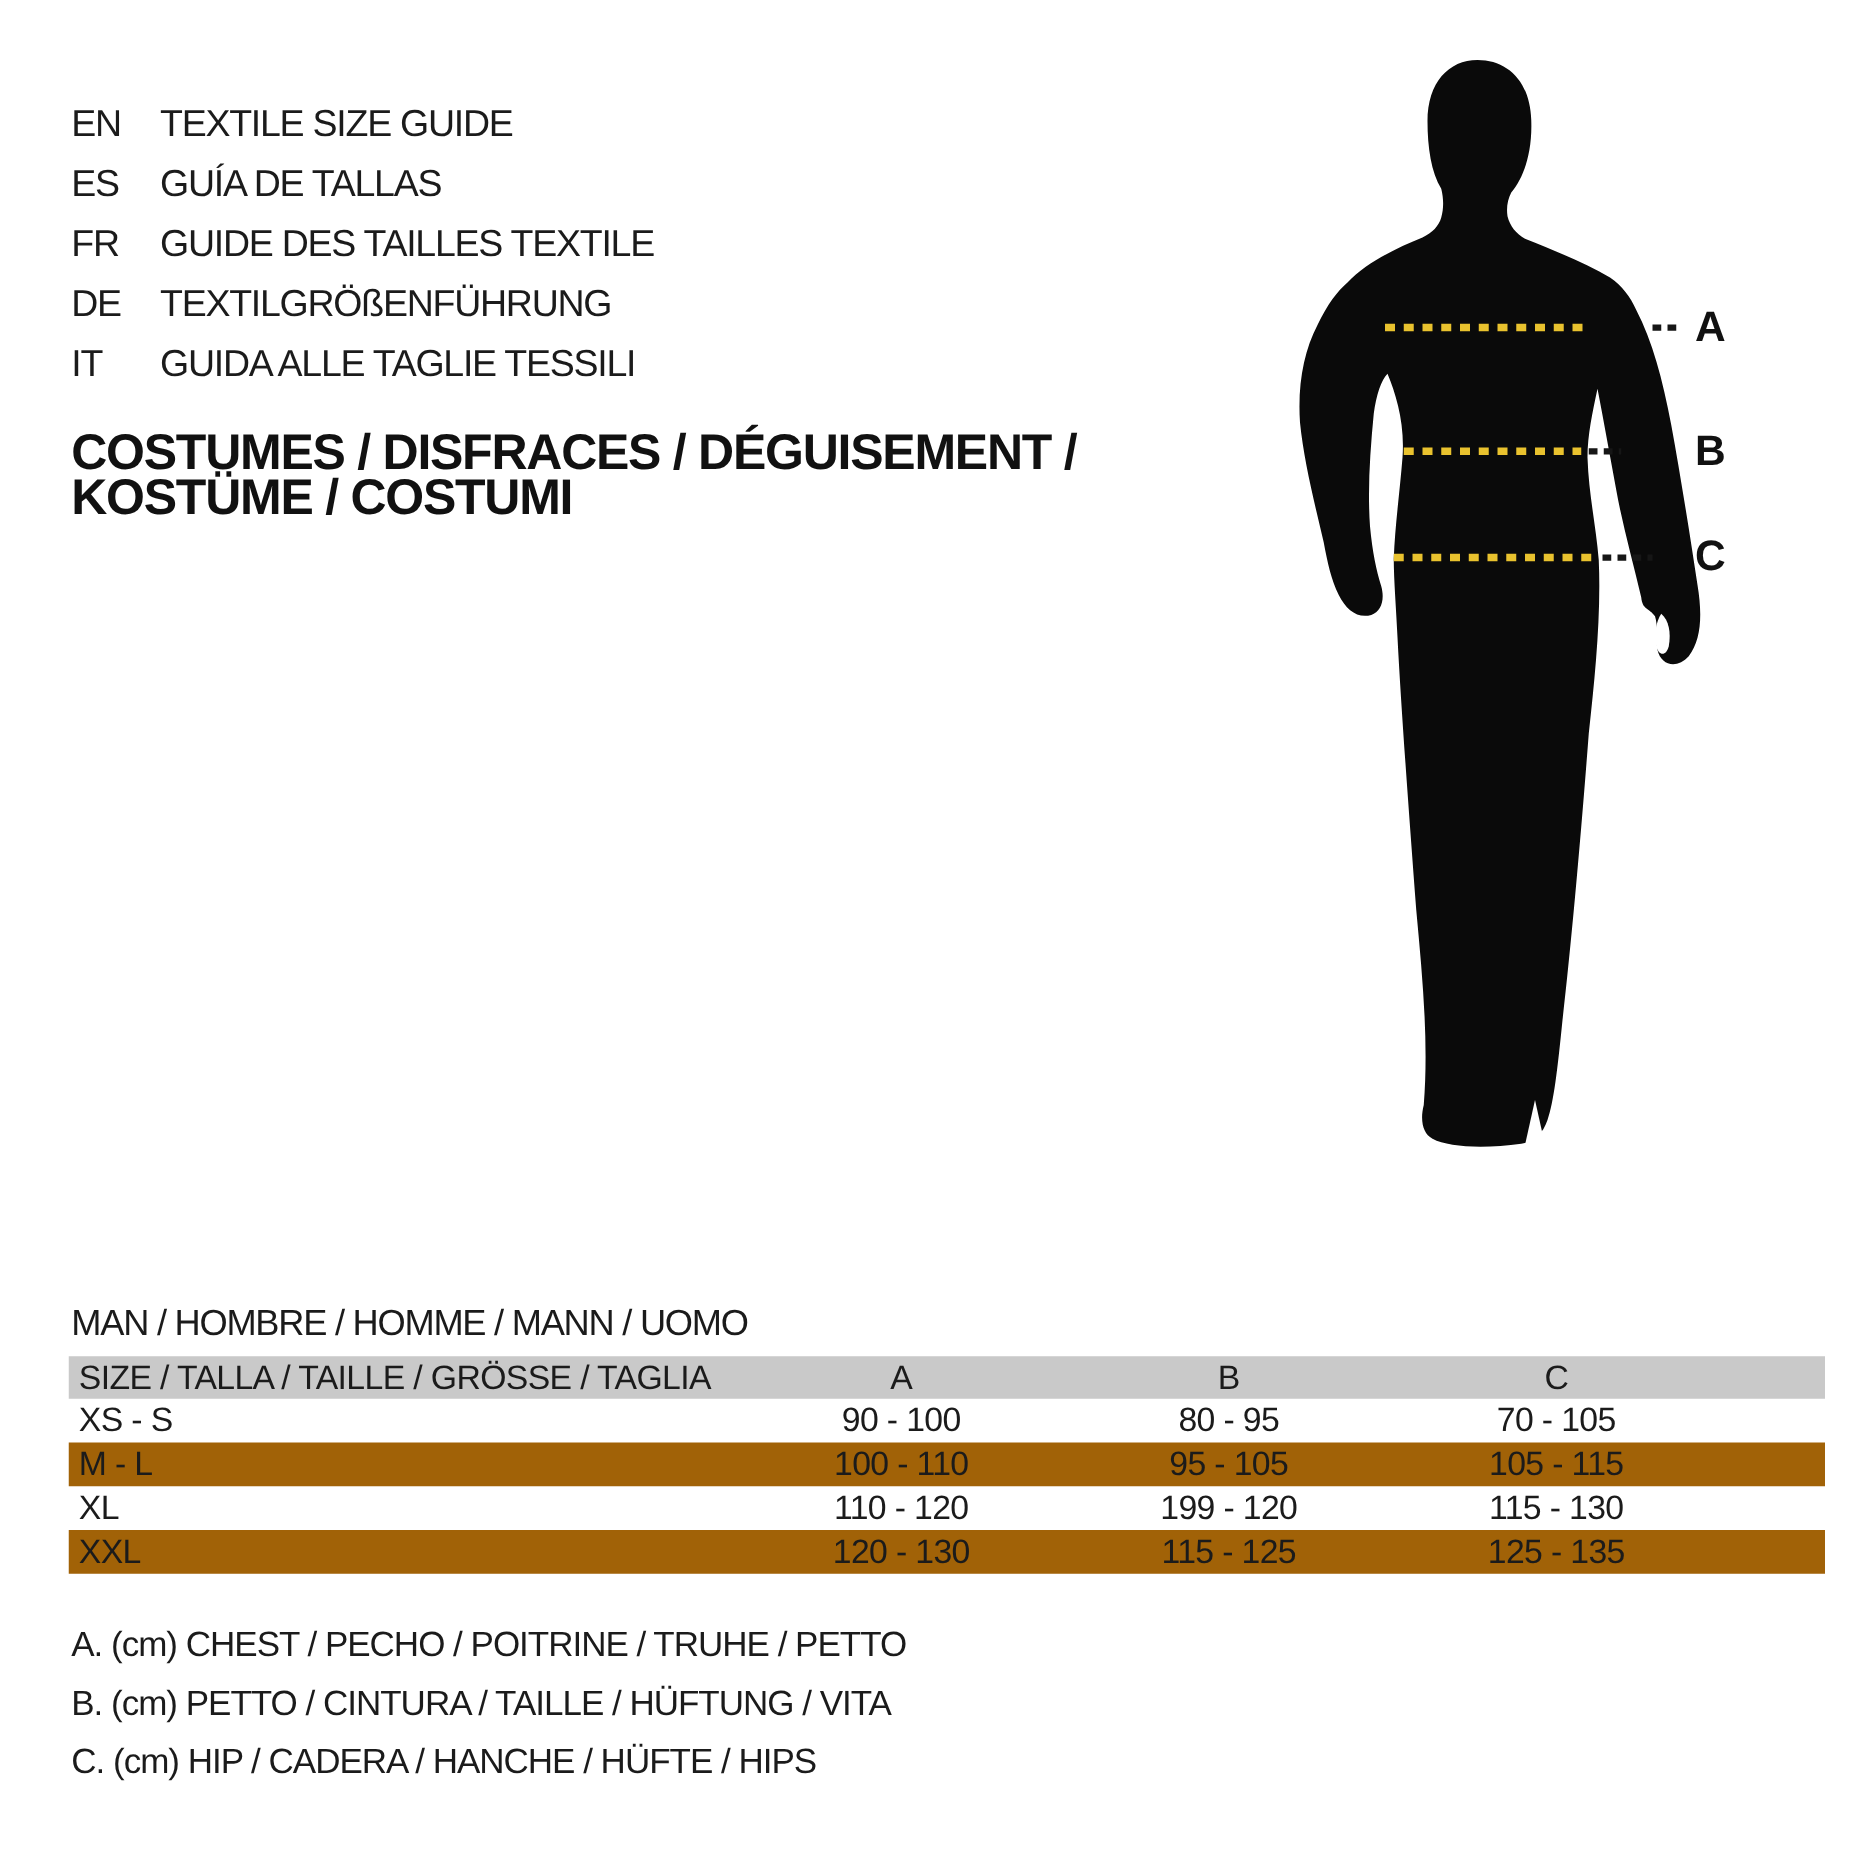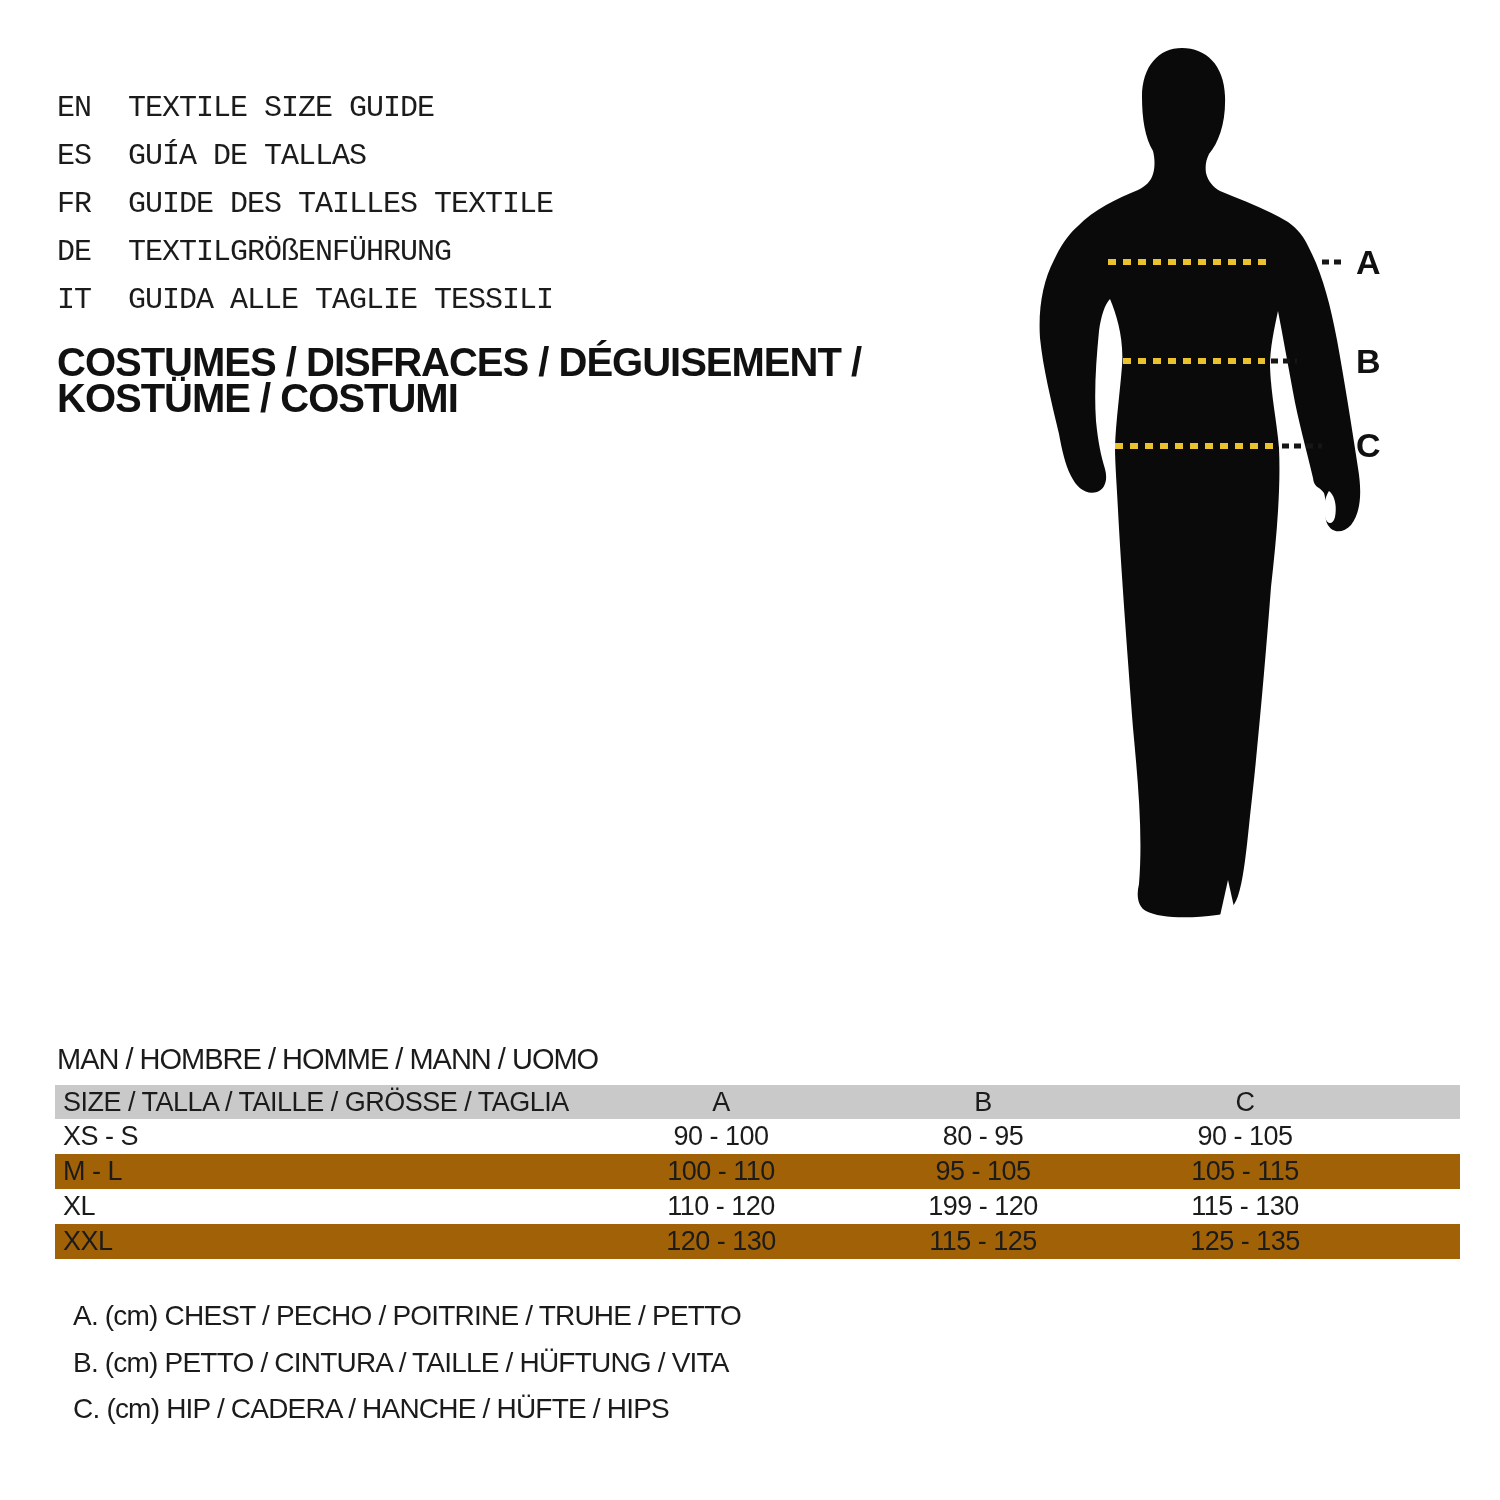--- a/index.html
+++ b/index.html
@@ -4,21 +4,21 @@
 <style>
   * { margin:0; padding:0; box-sizing:border-box; }
   html,body { background:#ffffff; }
   body { font-family:"Liberation Sans", sans-serif; color:#1b1b1b; }
   .page {
     position:relative; width:1500px; height:1500px; background:#ffffff; overflow:hidden;
   }
 
   
   .langs { position:absolute; left:57px; top:84px; }
-  .lang-row { display:flex; height:48px; align-items:center; font-size:30px; letter-spacing:-1px; line-height:32px;font-family:Liberation Mono, monospace; }
+  .lang-row { display:flex; height:48px; align-items:flex-start; font-size:30px; letter-spacing:-1px; line-height:32px; }
   .lang-code { width:71px; flex:0 0 71px; }
 
   
   .cat-heading {
     position:absolute; left:57px; top:344px; width:950px;
     font-size:40px; font-weight:700; letter-spacing:-1px; line-height:36px; color:#111;
   }
 
   
   .figure-wrap { position:absolute; left:1030px; top:40px; width:335px; height:885px; }
@@ -36,21 +36,21 @@
 
   
   .size-table { position:absolute; left:55px; top:1041px; width:1405px; }
   .t-row { display:grid; grid-template-columns:535px 262px 262px 262px auto; align-items:center; height:35px; font-size:27px; letter-spacing:-0.5px; }
   .t-row.head { height:34px; background:#c9c9c9;margin-top:44px; }
   .t-row.alt { background:#a16207; }
   .t-cell-size { padding-left:8px; text-align:left; }
   .t-cell-num { text-align:center; }
 
   
-  .legend { position:absolute; left:57px; top:1300px;margin-left:16px; }
+  .legend { position:absolute; left:57px; top:1300px; }
   .legend-row { height:46.5px; font-size:28px; letter-spacing:-0.8px; line-height:31px; }
 </style>
 </head>
 <body>
 
 <div class="page">
 
   <div class="langs">
     <div class="lang-row">
       <span class="lang-code">EN</span>
@@ -149,21 +149,21 @@
       <div class="t-cell-size">SIZE / TALLA / TAILLE / GRÖSSE / TAGLIA</div>
       <div class="t-cell-num">A</div>
       <div class="t-cell-num">B</div>
       <div class="t-cell-num">C</div>
       <div></div>
     </div>
     <div class="t-row">
       <div class="t-cell-size">XS - S</div>
       <div class="t-cell-num">90 - 100</div>
       <div class="t-cell-num">80 - 95</div>
-      <div class="t-cell-num">90 - 105</div>
+      <div class="t-cell-num">70 - 105</div>
       <div></div>
     </div>
     <div class="t-row alt">
       <div class="t-cell-size">M - L</div>
       <div class="t-cell-num">100 - 110</div>
       <div class="t-cell-num">95 - 105</div>
       <div class="t-cell-num">105 - 115</div>
       <div></div>
     </div>
     <div class="t-row">

